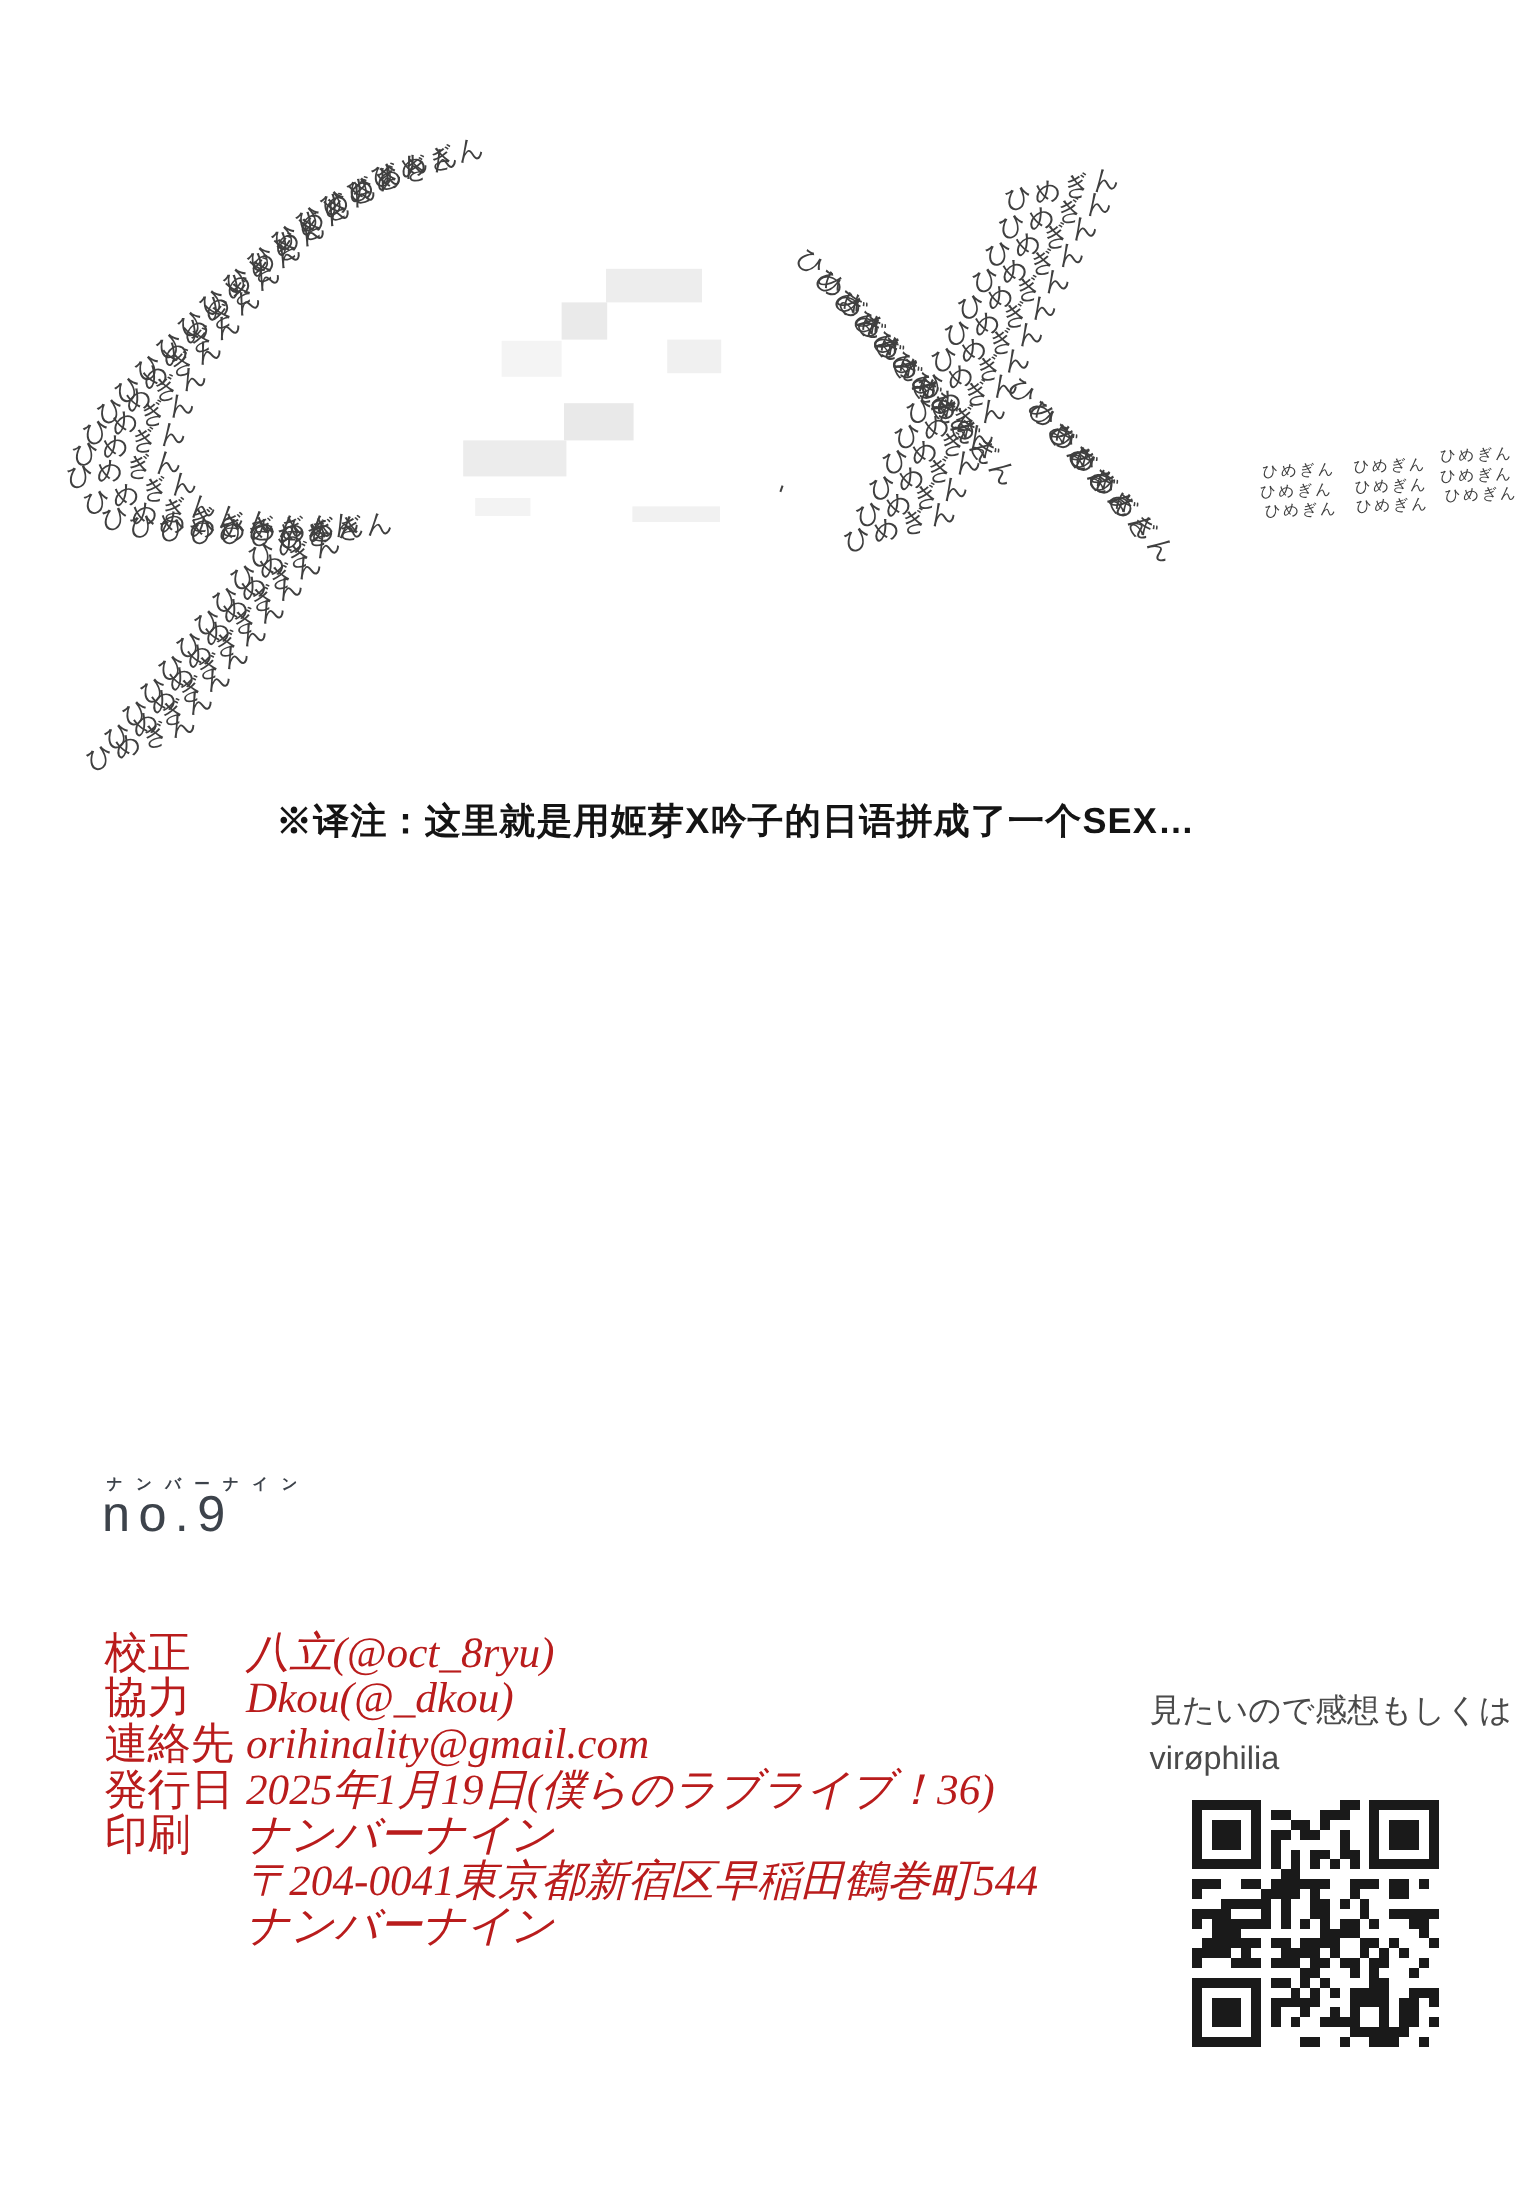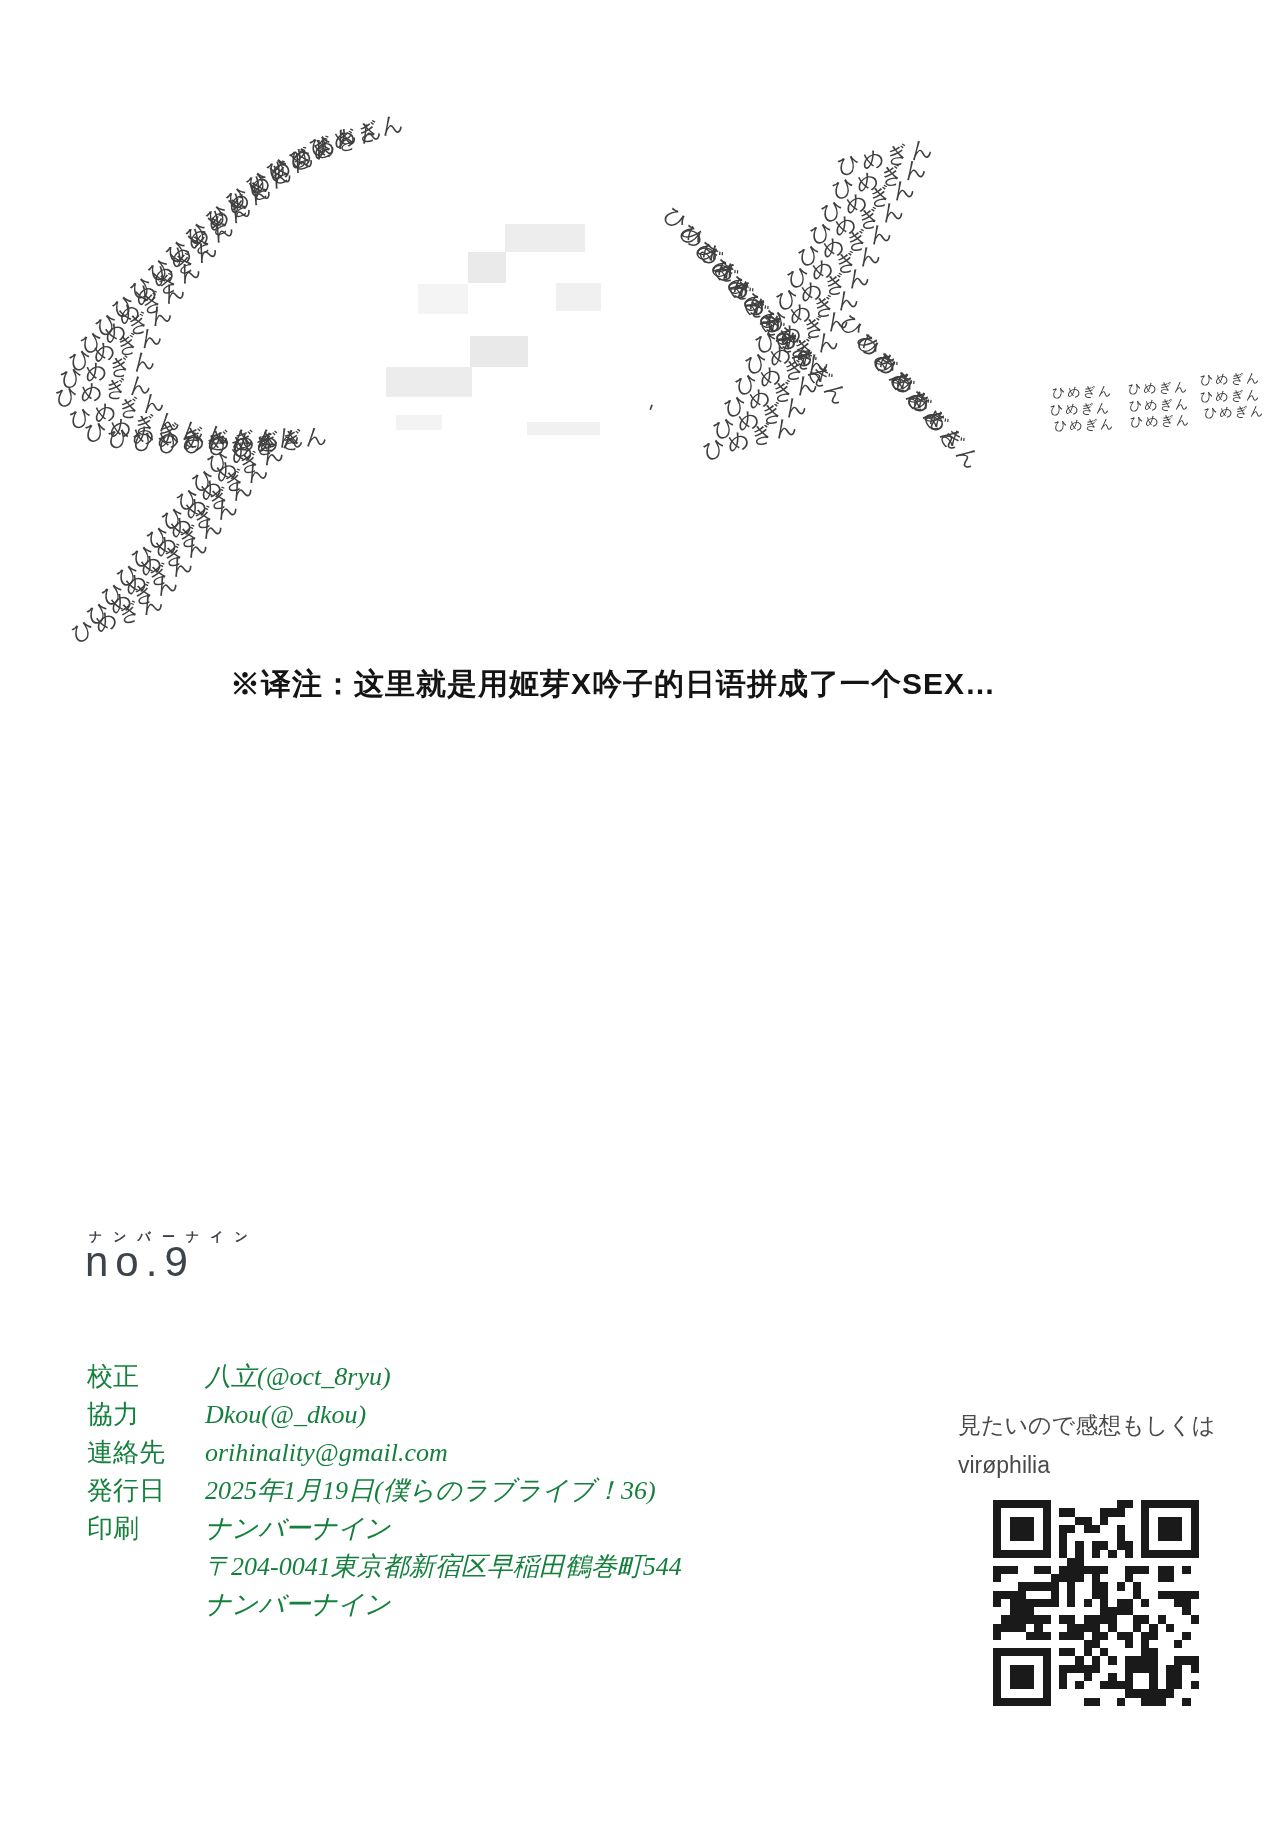--- a/index.html
+++ b/index.html
@@ -20,27 +20,27 @@
   .note{position:absolute;left:230px;top:664px;font-size:30px;font-weight:700;
         color:#141414;letter-spacing:1px;font-family:"Liberation Sans",sans-serif;}
 
   
   .furigana{position:absolute;left:89px;top:1228px;font-size:13px;letter-spacing:11px;
             color:#3d434b;font-weight:600;}
   .title{position:absolute;left:85px;top:1238px;font-size:42px;font-weight:400;
          letter-spacing:7px;color:#3d434b;}
 
   .rows{position:absolute;left:87px;top:1358px;font-family:"Liberation Serif",serif;
-        font-size:26px;color:#15803d;}
+        font-size:36px;color:#b91c1c;}
   .row{display:flex;line-height:38px;}
   .row.gap{margin-top:34px;}
   .row .lbl{width:118px;flex:0 0 118px;}
   .row .val{white-space:nowrap;font-style:italic;}
 
-  .feedback{position:absolute;left:958px;top:1405px;font-size:23px;line-height:40px;
+  .feedback{position:absolute;left:958px;top:1405px;font-size:27px;line-height:40px;
             color:#4a4a4a;font-family:"Liberation Sans",sans-serif;}
 
   .qr{position:absolute;left:985px;top:1492px;width:222px;height:222px;background:#fff;}
   .qr svg{display:block;width:222px;height:222px;shape-rendering:crispEdges;}
 </style>
 </head>
 <body>
 
 <div class="page">
 

